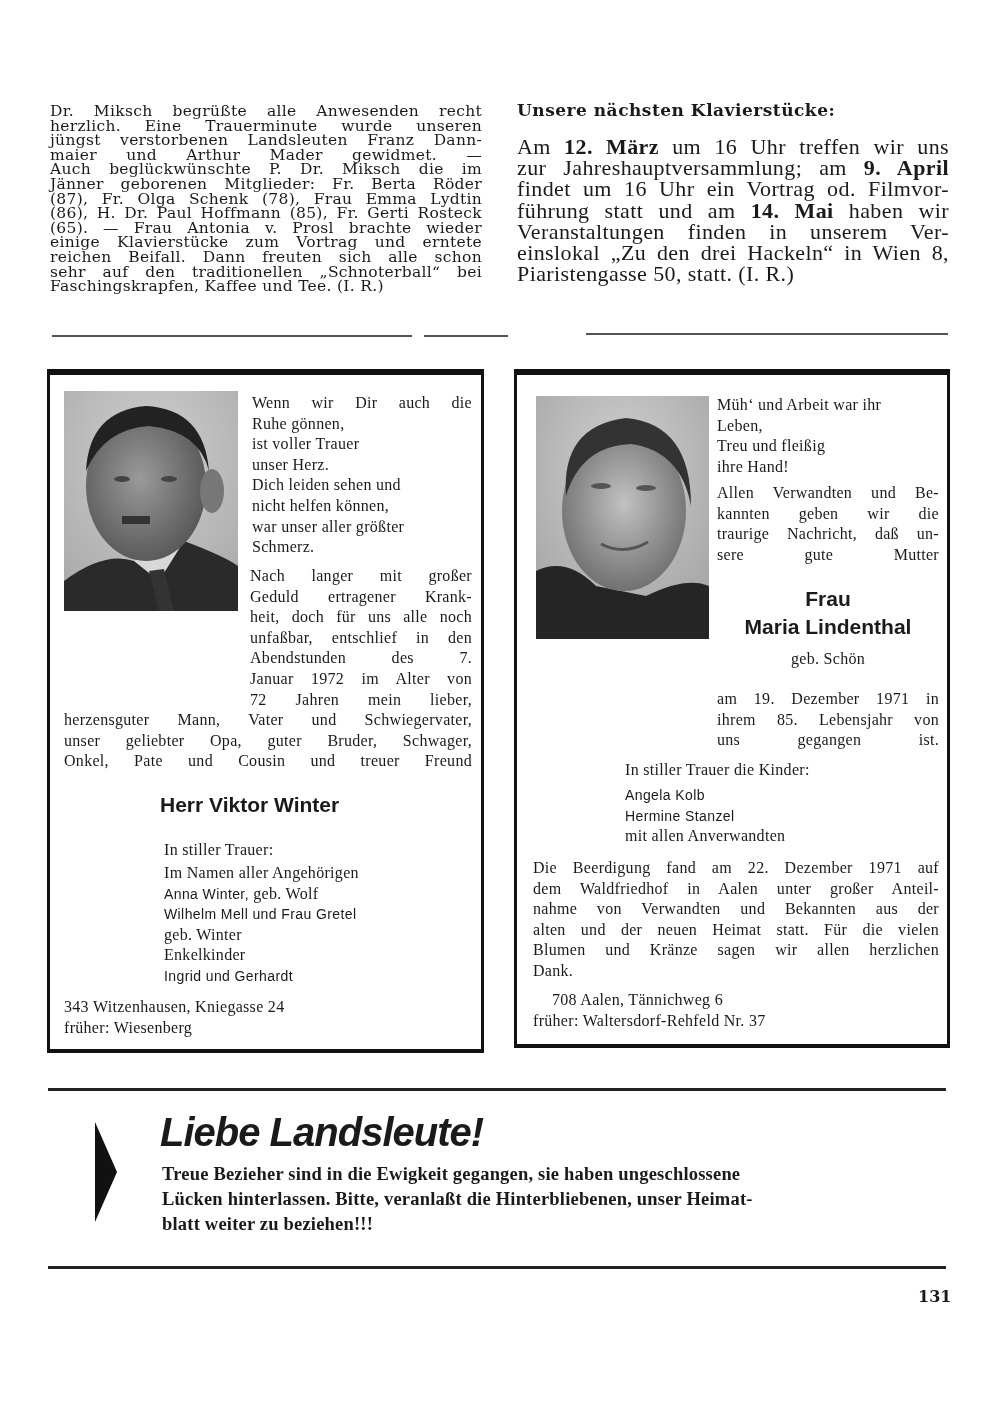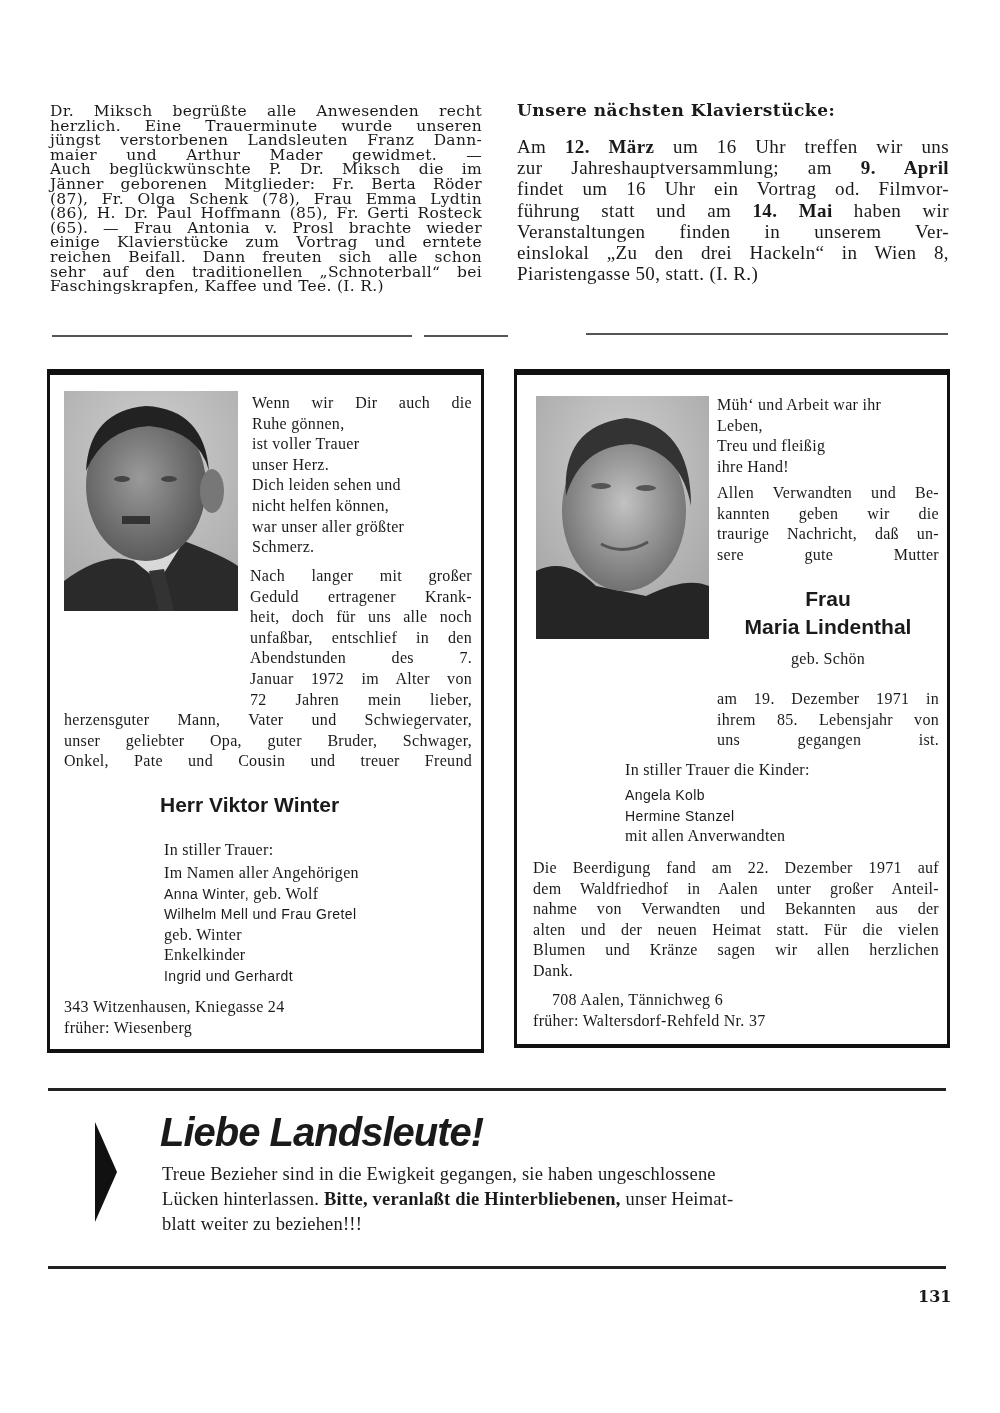--- a/index.html
+++ b/index.html
@@ -3,33 +3,33 @@
 <meta charset="utf-8">
 <style>
   html, body { margin:0; padding:0; background:#fff; }
   body { width:1000px; height:1413px; position:relative; overflow:hidden; color:#1a1a1a;
          font-family:"DejaVu Serif", serif; }
   .abs { position:absolute; }
   .col-text { font-size:15.5px; line-height:14.6px; text-align:justify; letter-spacing:0.3px; }
   .col-text .line { display:block; text-align:justify; text-align-last:justify; white-space:nowrap; }
   .col-text .line.last { text-align-last:left; }
   .right-head { font-weight:bold; font-size:17px; letter-spacing:0.5px; }
-  .right-text { font-family:"Liberation Serif", serif; font-size:19px; line-height:21.2px; letter-spacing:0.4px; }
+  .right-text { font-family:"Liberation Serif", serif; font-size:22px; line-height:21.2px; letter-spacing:0.4px; }
   .right-text .line { display:block; text-align-last:justify; white-space:nowrap; }
   .right-text .line.last { text-align-last:left; }
   .rule { position:absolute; height:2px; background:#555; }
   .box { position:absolute; border:3px solid #111; border-top-width:6px; border-bottom-width:4px; box-sizing:border-box; }
   .photo { position:absolute; overflow:hidden; background:#888; }
   .serif2 { font-family:"Liberation Serif", serif; font-size:16px; line-height:20.6px; letter-spacing:0.3px; }
   .serif2 .line { display:block; white-space:nowrap; }
   .serif2 .j { text-align-last:justify; }
   .sansbold { font-family:"Liberation Sans", sans-serif; font-weight:normal; font-size:14px; letter-spacing:0.4px; }
   .name-title { font-family:"Liberation Sans", sans-serif; font-weight:bold; font-size:21px; text-align:center; }
   .liebe { font-family:"Liberation Sans", sans-serif; font-weight:bold; font-style:italic; font-size:40px; letter-spacing:-1px; }
-  .appeal { font-family:"Liberation Serif", serif; font-size:18.5px; line-height:25px; letter-spacing:0.2px; }
+  .appeal { font-family:"Liberation Serif", serif; font-size:18.5px; line-height:25px; letter-spacing:0.2px;font-weight:bold; }
   .page-num { font-family:"DejaVu Serif", serif; font-weight:bold; font-size:16px; }
 </style>
 </head>
 <body>
 
 <div class="abs col-text" style="left:50px; top:104px; width:432px;" id="left-col">
     <span class="line j">Dr. Miksch begrüßte alle Anwesenden recht</span>
     <span class="line j">herzlich. Eine Trauerminute wurde unseren</span>
     <span class="line j">jüngst verstorbenen Landsleuten Franz Dann-</span>
     <span class="line j">maier und Arthur Mader gewidmet. —</span>

